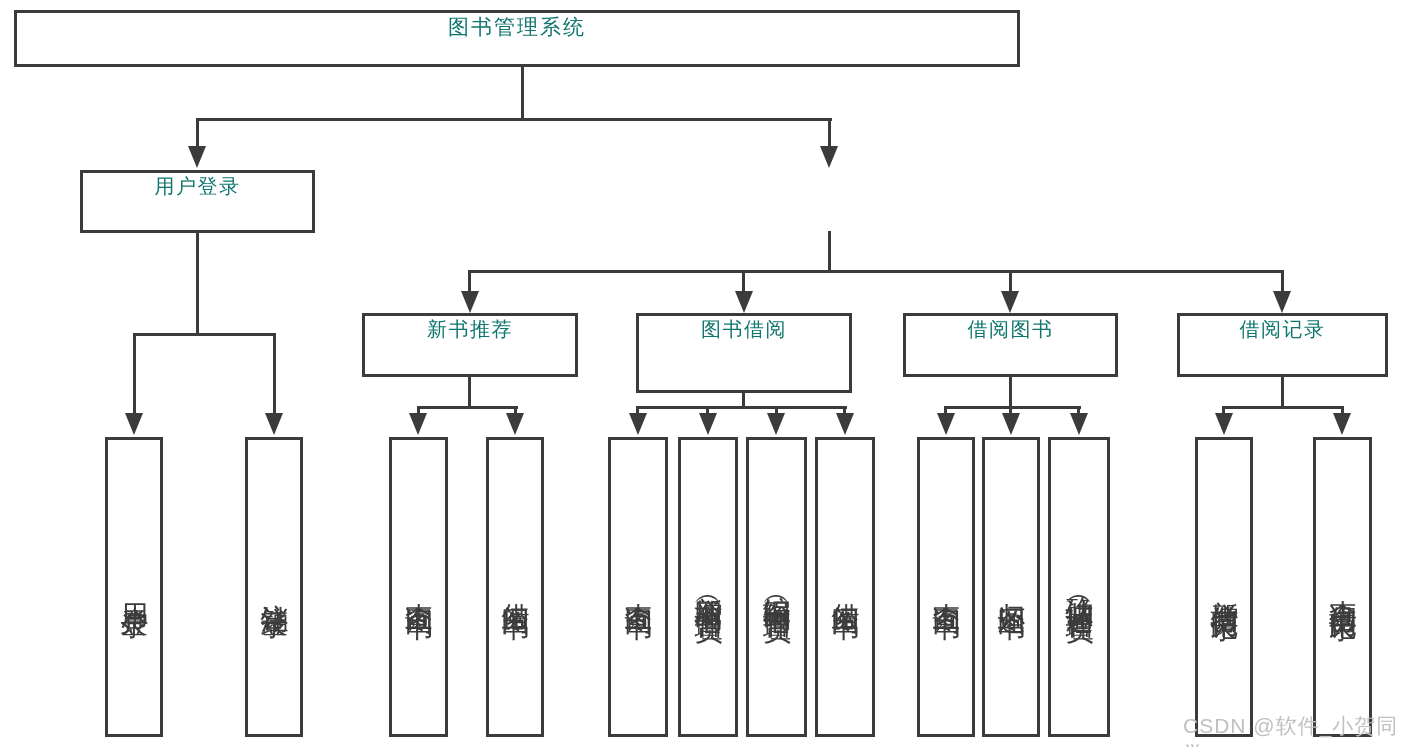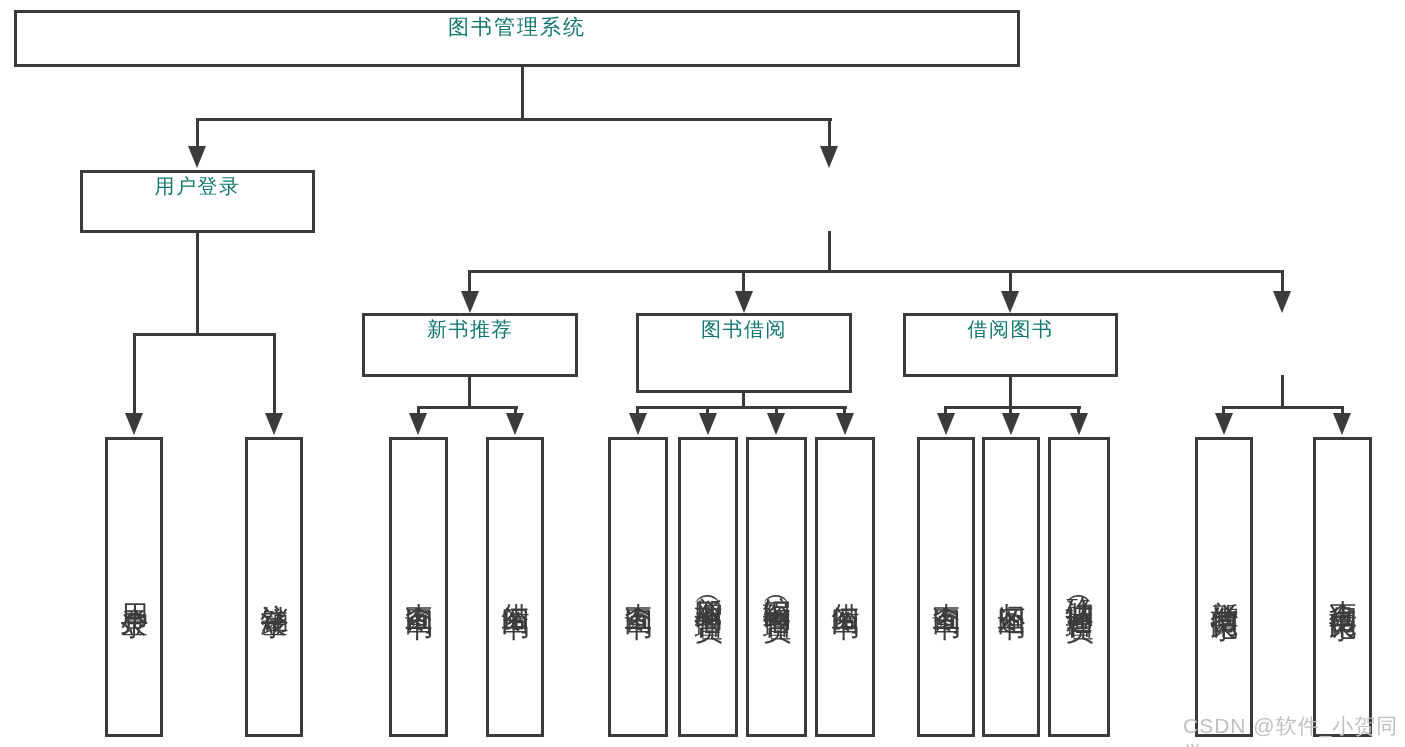--- a/index.html
+++ b/index.html
@@ -52,20 +52,23 @@
     </div>
 
   <div class="box" style="left:636px;top:313px;width:216px;height:80px;">
       <span>图书借阅</span>
     </div>
 
   <div class="box" style="left:903px;top:313px;width:215px;height:64px;">
       <span>借阅图书</span>
     </div>
 
+  <div class="box" style="left:1177px;top:313px;width:211px;height:64px;">
+      <span>借阅记录</span>
+    </div>
 
   <div class="vbox" style="left:105px;top:437px;width:58px;height:300px;">
       <span>用户登录</span>
     </div>
 
   <div class="vbox" style="left:245px;top:437px;width:58px;height:300px;">
       <span>注销登录</span>
     </div>
 
   <div class="vbox" style="left:389px;top:437px;width:59px;height:300px;">

